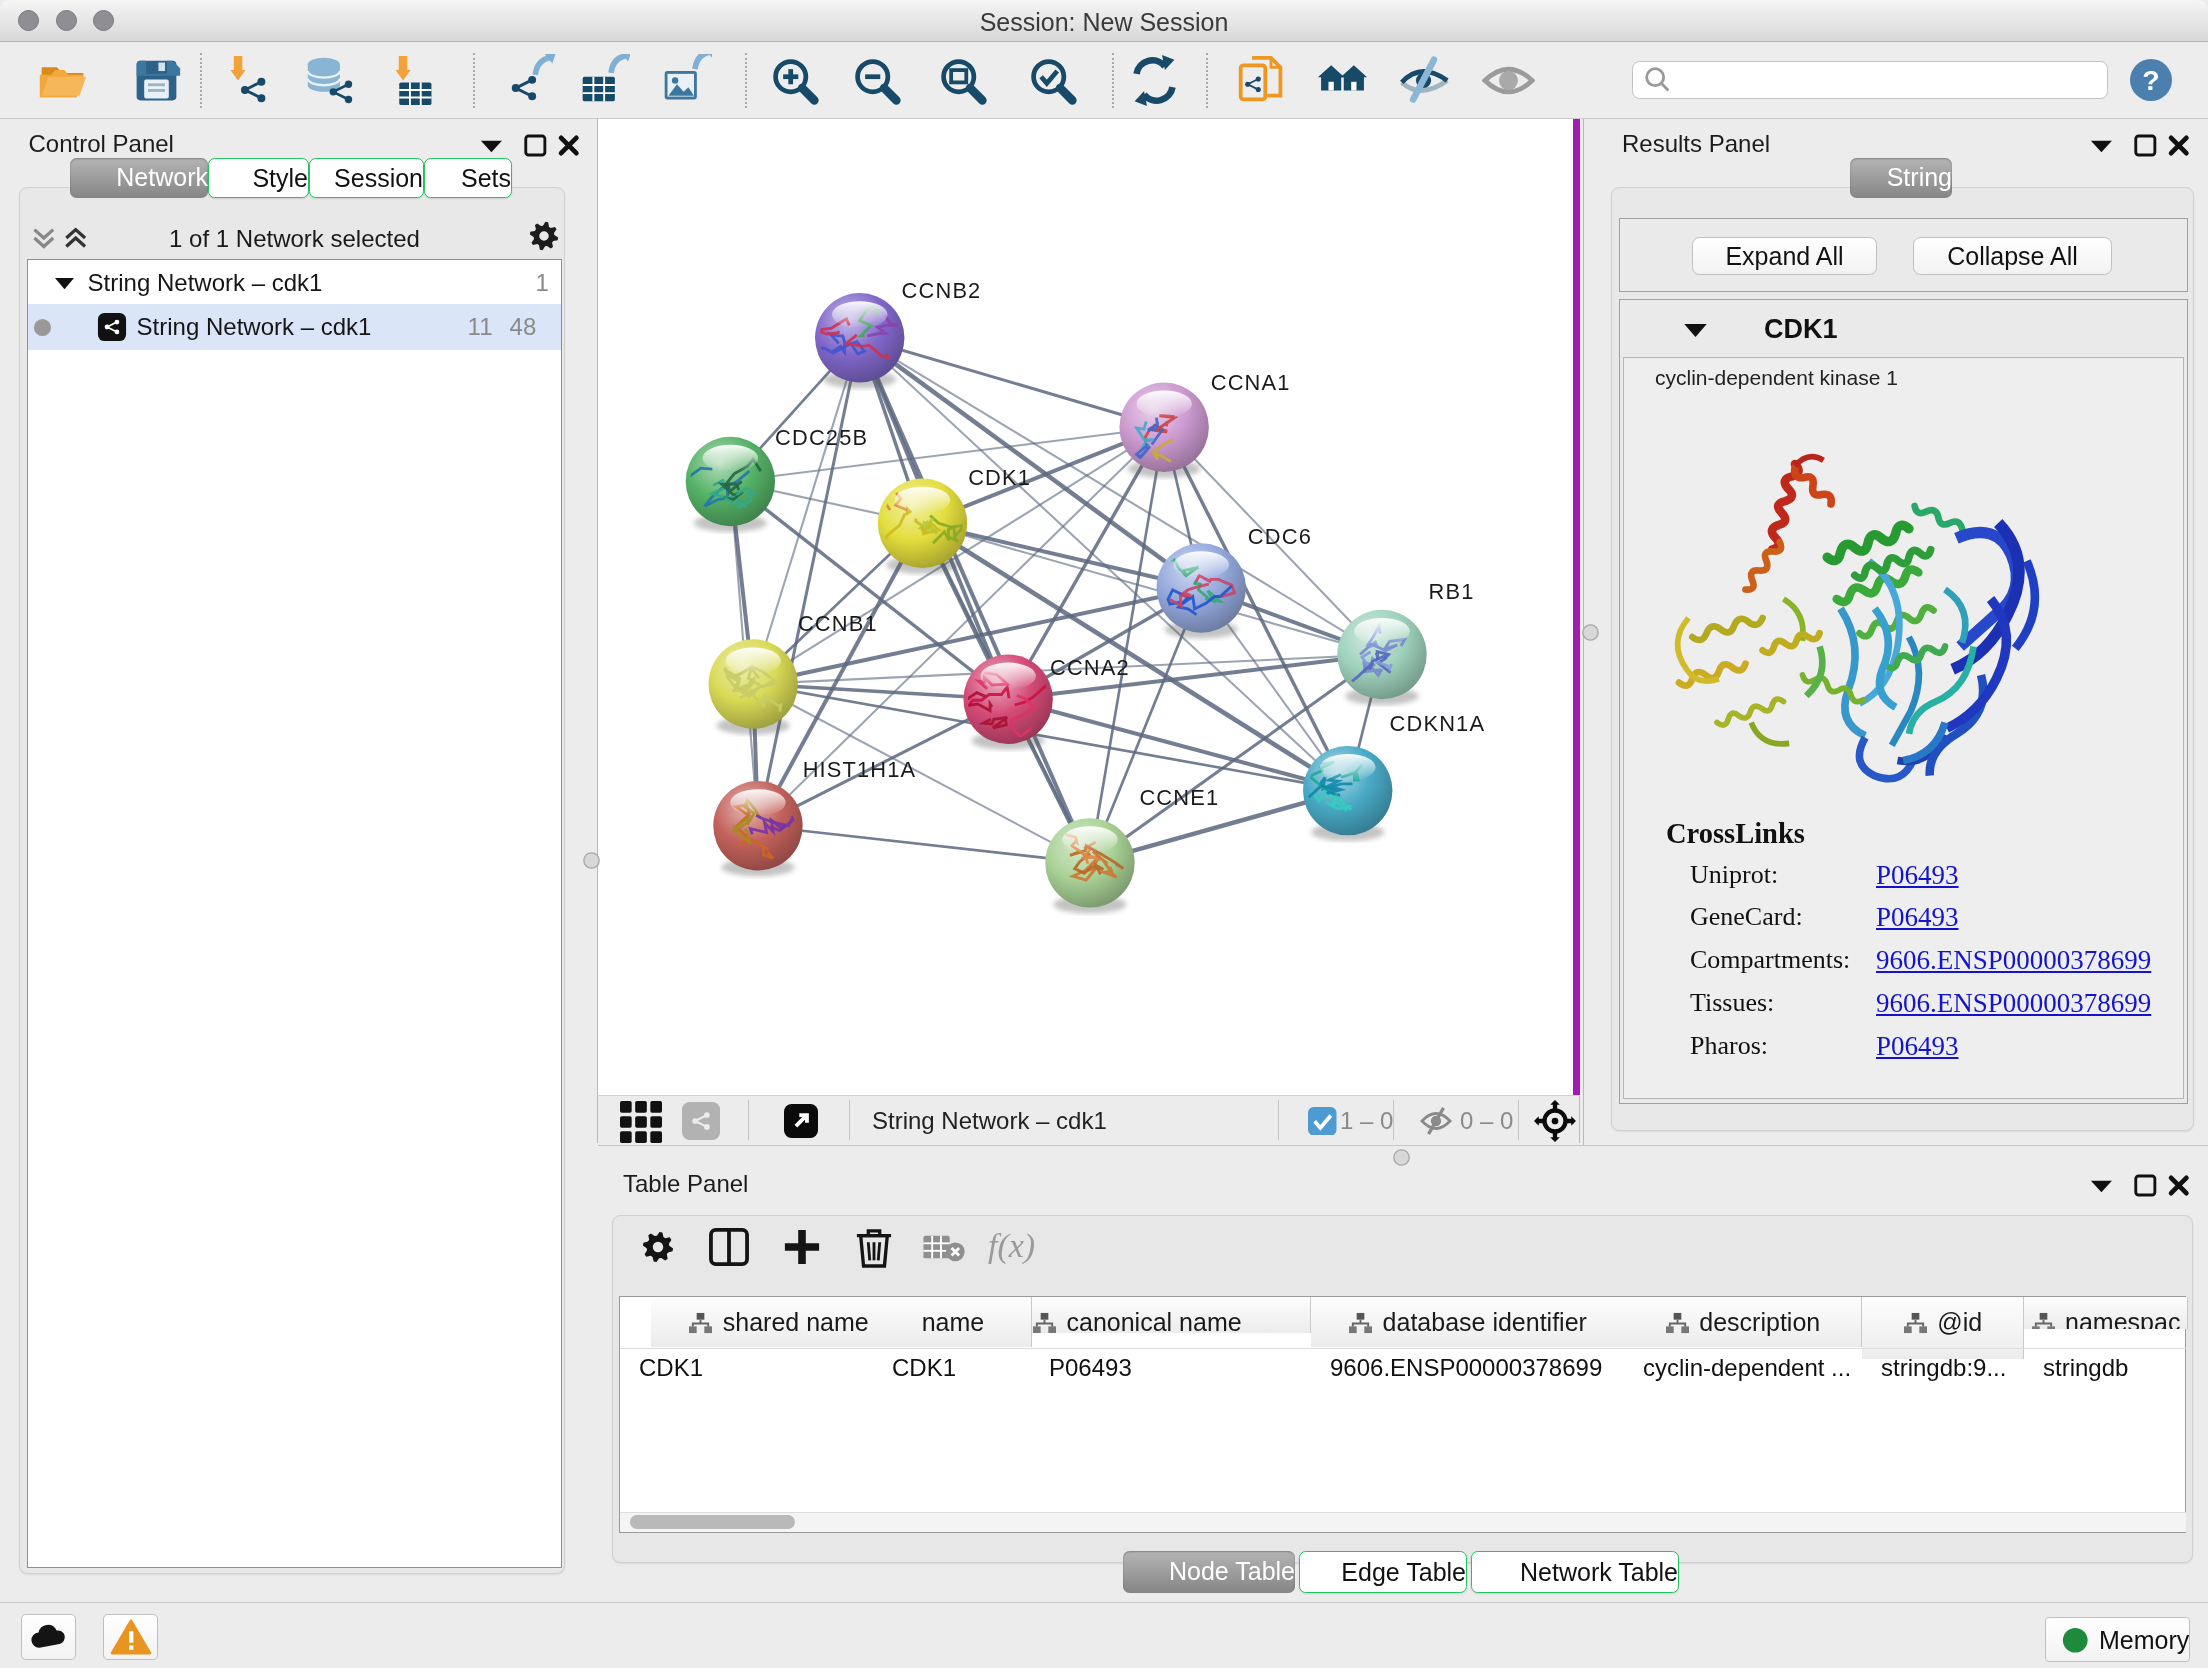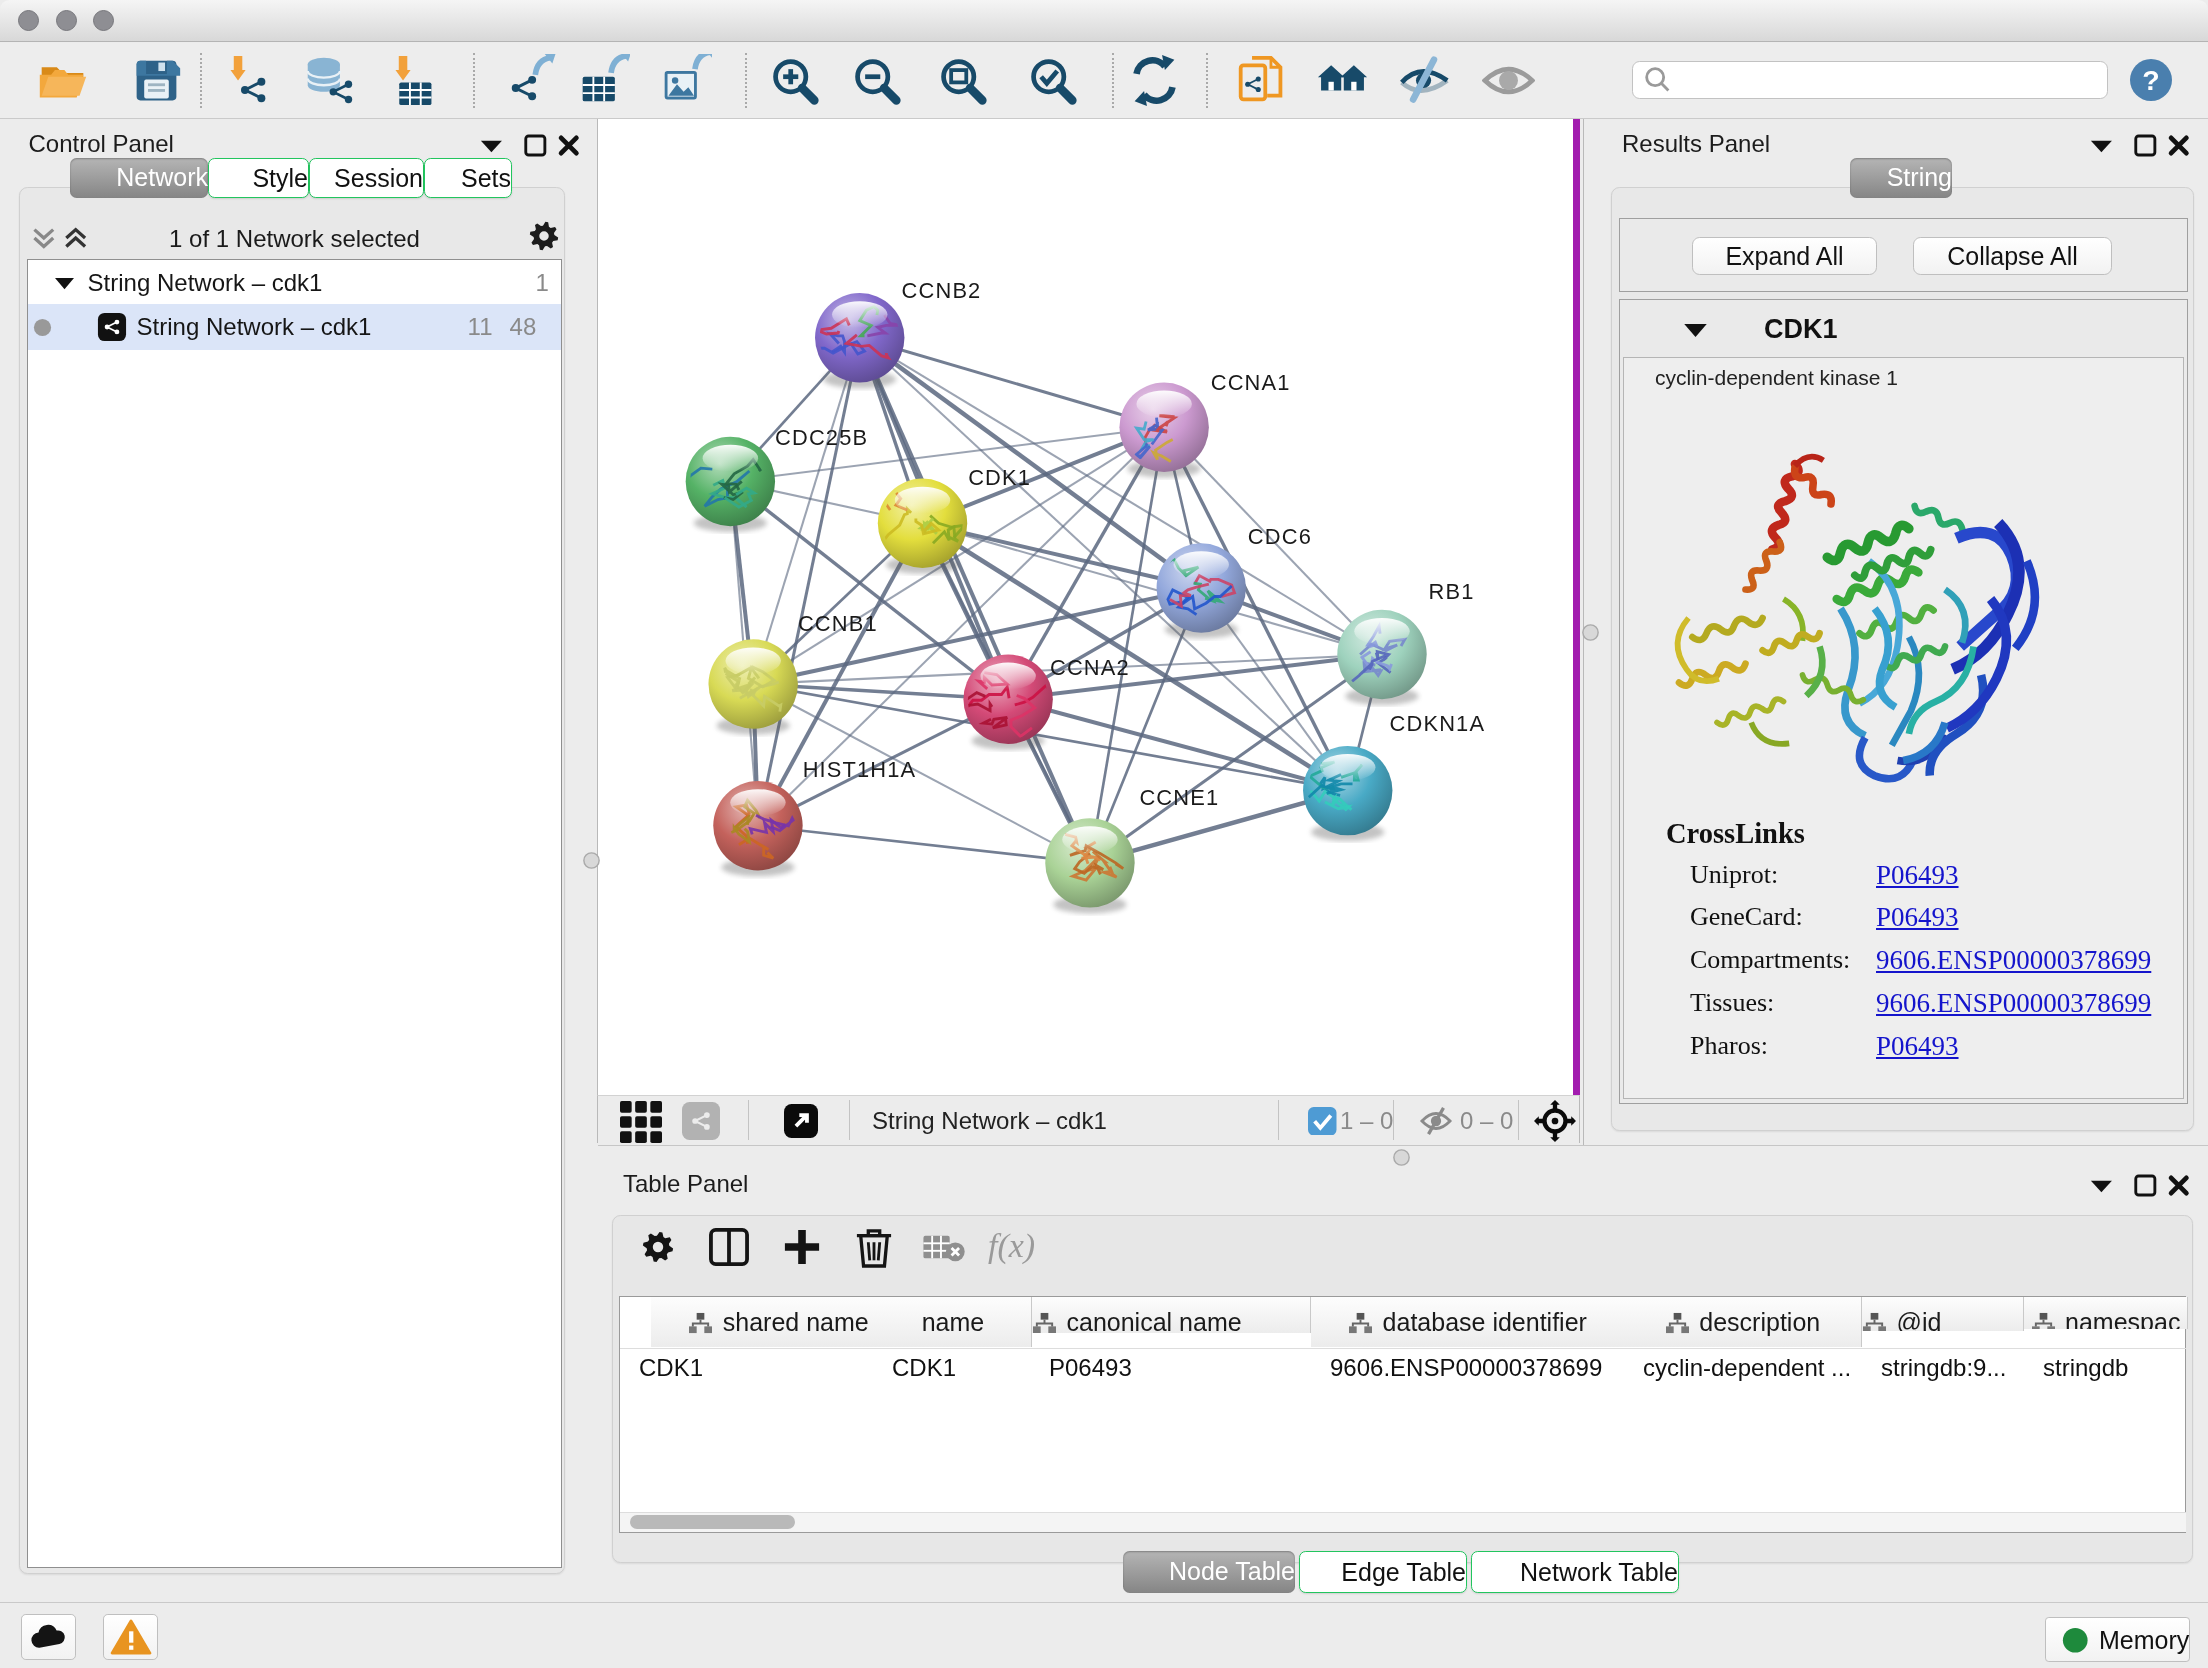--- a/index.html
+++ b/index.html
@@ -23,20 +23,21 @@
 #canvas{position:absolute;left:597px;top:119px;width:983px;height:976px;background:#fff;border-left:1px solid #b9b9b9;border-right:7px solid #a21caf}
 #netbar{position:absolute;left:597px;top:1095px;width:983px;height:48px;background:#ececec;border-top:1px solid #d2d2d2;border-left:1px solid #b9b9b9;border-right:1px solid #b9b9b9}
 .nsep{position:absolute;top:3.8px;height:40px;border-left:1px solid #c3c3c3}
 .lnk{color:#1414cc;text-decoration:underline}
 </style></head>
 <body>
 <div id="titlebar">
     <div class="tl" style="left:18px"></div>
     <div class="tl" style="left:56px"></div>
     <div class="tl" style="left:93px"></div>
+    <div id="title">Session: New Session</div>
   </div>
 <div id="toolbar">
     <svg style="position:absolute;left:36px;top:11.4px" width="53" height="53" viewBox="0 0 56 56">
       <path d="M6,14 h16 l6,6 h22 v8 h-44 z" fill="#d98a18"></path>
       <path d="M4,22 h12 l4,-5 h10 l4,5 h16 l-7,24 h-39 z" fill="#f3a83c"></path>
       <path d="M6,44 l7,-20 h40 l-7,20 z" fill="#f6b65a"></path>
     </svg>
     <svg style="position:absolute;left:130px;top:11.4px" width="53" height="53" viewBox="0 0 56 56">
       <rect x="7" y="7" width="42" height="42" rx="4" fill="#2e6288"></rect>
       <path d="M7,11 q0,-4 4,-4 h6 v14 h22 V7 h6 l8,8 v8 h-46 z" fill="#3d77a0"></path>
@@ -703,21 +704,21 @@
       <rect x="1" y="15" width="8" height="7" fill="#777"></rect>
       <rect x="17" y="15" width="8" height="7" fill="#777"></rect>
       <path d="M13,8 v4 M5,15 v-3 h16 v3" fill="none" stroke="#666" stroke-width="2"></path>
     </svg>database identifier</div>
 <div style="position:absolute;left:1624px;top:1297px;width:238px;height:50px;background:linear-gradient(#fdfdfd,#ececec);border-right:1px solid #c9c9c9;text-align:center;font-size:25px;color:#1a1a1a;line-height:50px;overflow:hidden;white-space:nowrap"><svg width="25" height="23" viewBox="0 0 26 24" style="vertical-align:-3.8px;margin-right:9.5px">
       <rect x="9" y="1" width="8" height="7" fill="#555"></rect>
       <rect x="1" y="15" width="8" height="7" fill="#777"></rect>
       <rect x="17" y="15" width="8" height="7" fill="#777"></rect>
       <path d="M13,8 v4 M5,15 v-3 h16 v3" fill="none" stroke="#666" stroke-width="2"></path>
     </svg>description</div>
-<div style="position:absolute;left:1862px;top:1297px;width:162px;height:34px;background:linear-gradient(#fdfdfd,#ececec);border-right:1px solid #c9c9c9;text-align:left;font-size:25px;color:#1a1a1a;line-height:50px;overflow:hidden;white-space:nowrap"><svg width="25" height="23" viewBox="0 0 26 24" style="vertical-align:-3.8px;margin-right:9.5px">
+<div style="position:absolute;left:1862px;top:1297px;width:162px;height:62px;background:linear-gradient(#fdfdfd,#ececec);border-right:1px solid #c9c9c9;text-align:center;font-size:25px;color:#1a1a1a;line-height:50px;overflow:hidden;white-space:nowrap"><svg width="25" height="23" viewBox="0 0 26 24" style="vertical-align:-3.8px;margin-right:9.5px">
       <rect x="9" y="1" width="8" height="7" fill="#555"></rect>
       <rect x="1" y="15" width="8" height="7" fill="#777"></rect>
       <rect x="17" y="15" width="8" height="7" fill="#777"></rect>
       <path d="M13,8 v4 M5,15 v-3 h16 v3" fill="none" stroke="#666" stroke-width="2"></path>
     </svg>@id</div>
 <div style="position:absolute;left:2024px;top:1297px;width:164px;height:32px;background:linear-gradient(#fdfdfd,#ececec);border-right:1px solid #c9c9c9;text-align:center;font-size:25px;color:#1a1a1a;line-height:50px;overflow:hidden;white-space:nowrap"><svg width="25" height="23" viewBox="0 0 26 24" style="vertical-align:-3.8px;margin-right:9.5px">
       <rect x="9" y="1" width="8" height="7" fill="#555"></rect>
       <rect x="1" y="15" width="8" height="7" fill="#777"></rect>
       <rect x="17" y="15" width="8" height="7" fill="#777"></rect>
       <path d="M13,8 v4 M5,15 v-3 h16 v3" fill="none" stroke="#666" stroke-width="2"></path>

